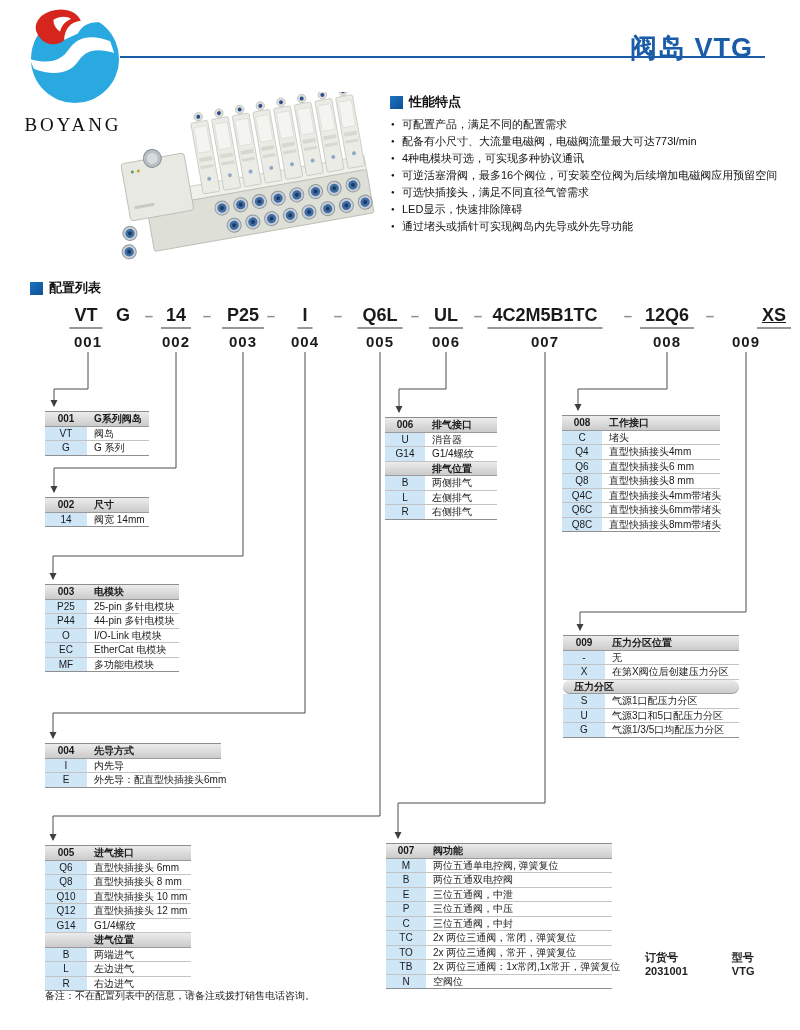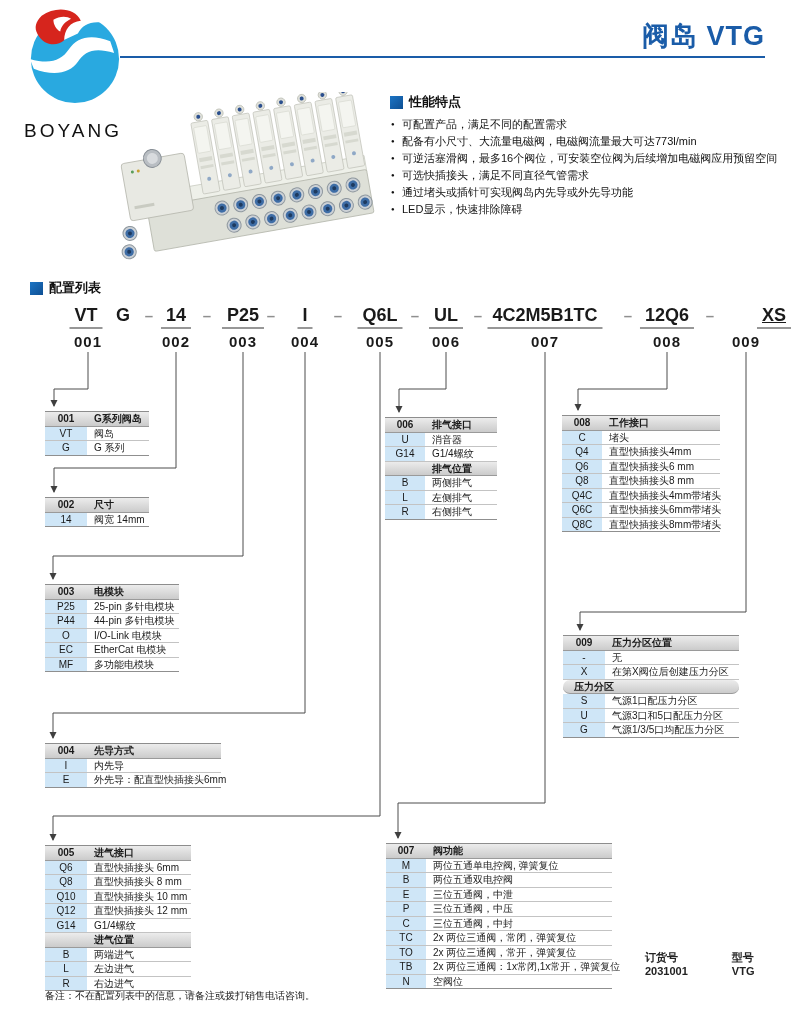--- a/index.html
+++ b/index.html
@@ -2,22 +2,22 @@
 <html><head>
 <meta charset="utf-8">
 <style>
   html,body{margin:0;padding:0;background:#fff;}
   .page{position:relative;width:800px;height:1030px;background:#fff;overflow:hidden;
         font-family:"Liberation Sans","DejaVu Sans",sans-serif;color:#1a1a1a;}
 
   
   .logo{position:absolute;left:18px;top:6px;width:110px;text-align:center;}
   .logo svg{display:block;margin:0 auto;}
-  .brand{font-family:Liberation Sans, sans-serif;font-size:19px;letter-spacing:3px;color:#111;margin-top:16px;}
-  .title{position:absolute;right:35px;top:18px;margin:0;font-size:27px;font-weight:bold;color:#1A5CA8;letter-spacing:1px;}
+  .brand{font-family:Liberation Serif, serif;font-size:19px;letter-spacing:3px;color:#111;margin-top:10px;}
+  .title{position:absolute;right:35px;top:18px;margin:12px;font-size:27px;font-weight:bold;color:#1A5CA8;letter-spacing:1px;}
   .hrule{position:absolute;left:120px;top:56px;width:645px;height:2px;background:#1A5CA8;}
 
   
   .product{position:absolute;left:95px;top:92px;width:285px;height:172px;}
 
   
   .sec-title{position:absolute;font-size:13px;font-weight:bold;color:#111;display:flex;align-items:center;}
   .sec-title .sq{display:inline-block;width:13px;height:13px;background:linear-gradient(135deg,#1C74C4,#0E4F93);margin-right:6px;}
   .feat-title{left:390px;top:93px;}
   .cfg-title{left:30px;top:279px;}
@@ -127,24 +127,25 @@
     </g>
   </svg>
 
   <div class="sec-title feat-title">
     <span class="sq"></span>
     <span>性能特点</span>
   </div>
   <ul class="features">
     <li>可配置产品，满足不同的配置需求</li>
     <li>配备有小尺寸、大流量电磁阀，电磁阀流量最大可达773l/min</li>
+    <li>4种电模块可选，可实现多种协议通讯</li>
     <li>可逆活塞滑阀，最多16个阀位，可安装空位阀为后续增加电磁阀应用预留空间</li>
     <li>可选快插接头，满足不同直径气管需求</li>
+    <li>LED显示，快速排除障碍</li>
     <li>通过堵头或插针可实现阀岛内先导或外先导功能</li>
-    <li>LED显示，快速排除障碍</li>
   </ul>
 
   <div class="sec-title cfg-title">
     <span class="sq"></span>
     <span>配置列表</span>
   </div>
 
   <div class="codeline" id="codeline">
       <span class="seg ul" style="left: 86px;">VT</span>
       <span class="seg" style="left: 123px;">G</span>

